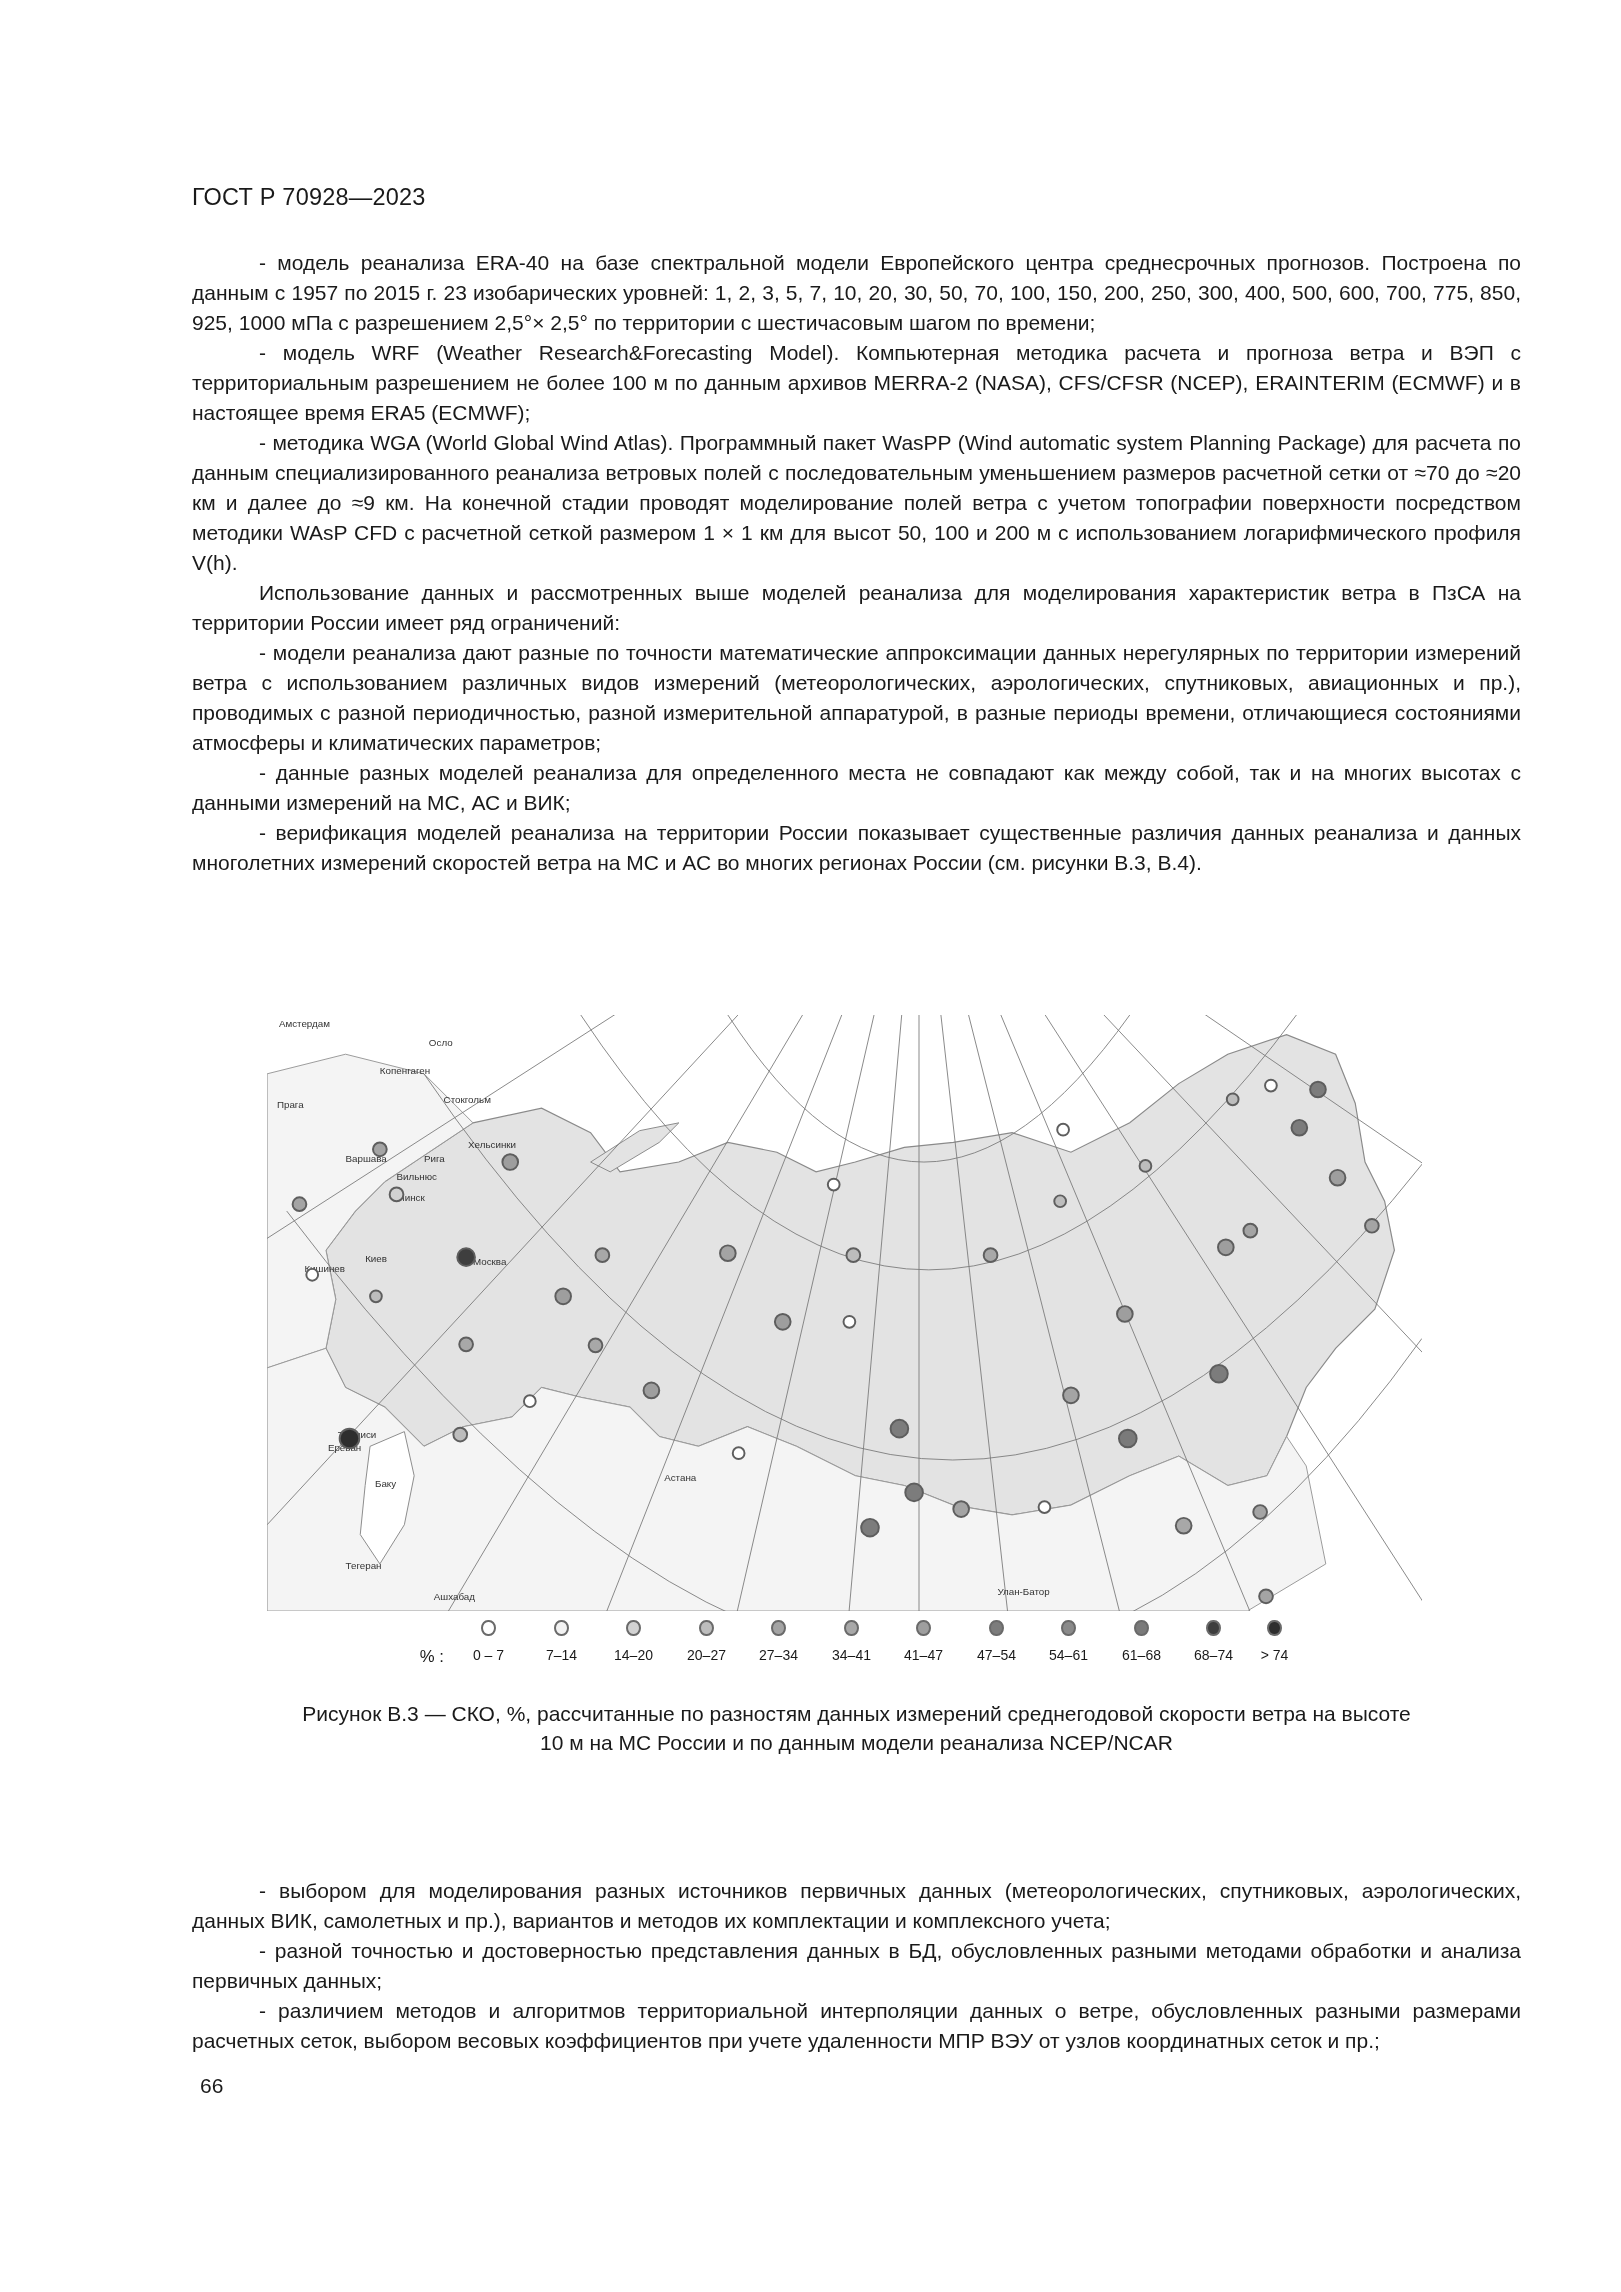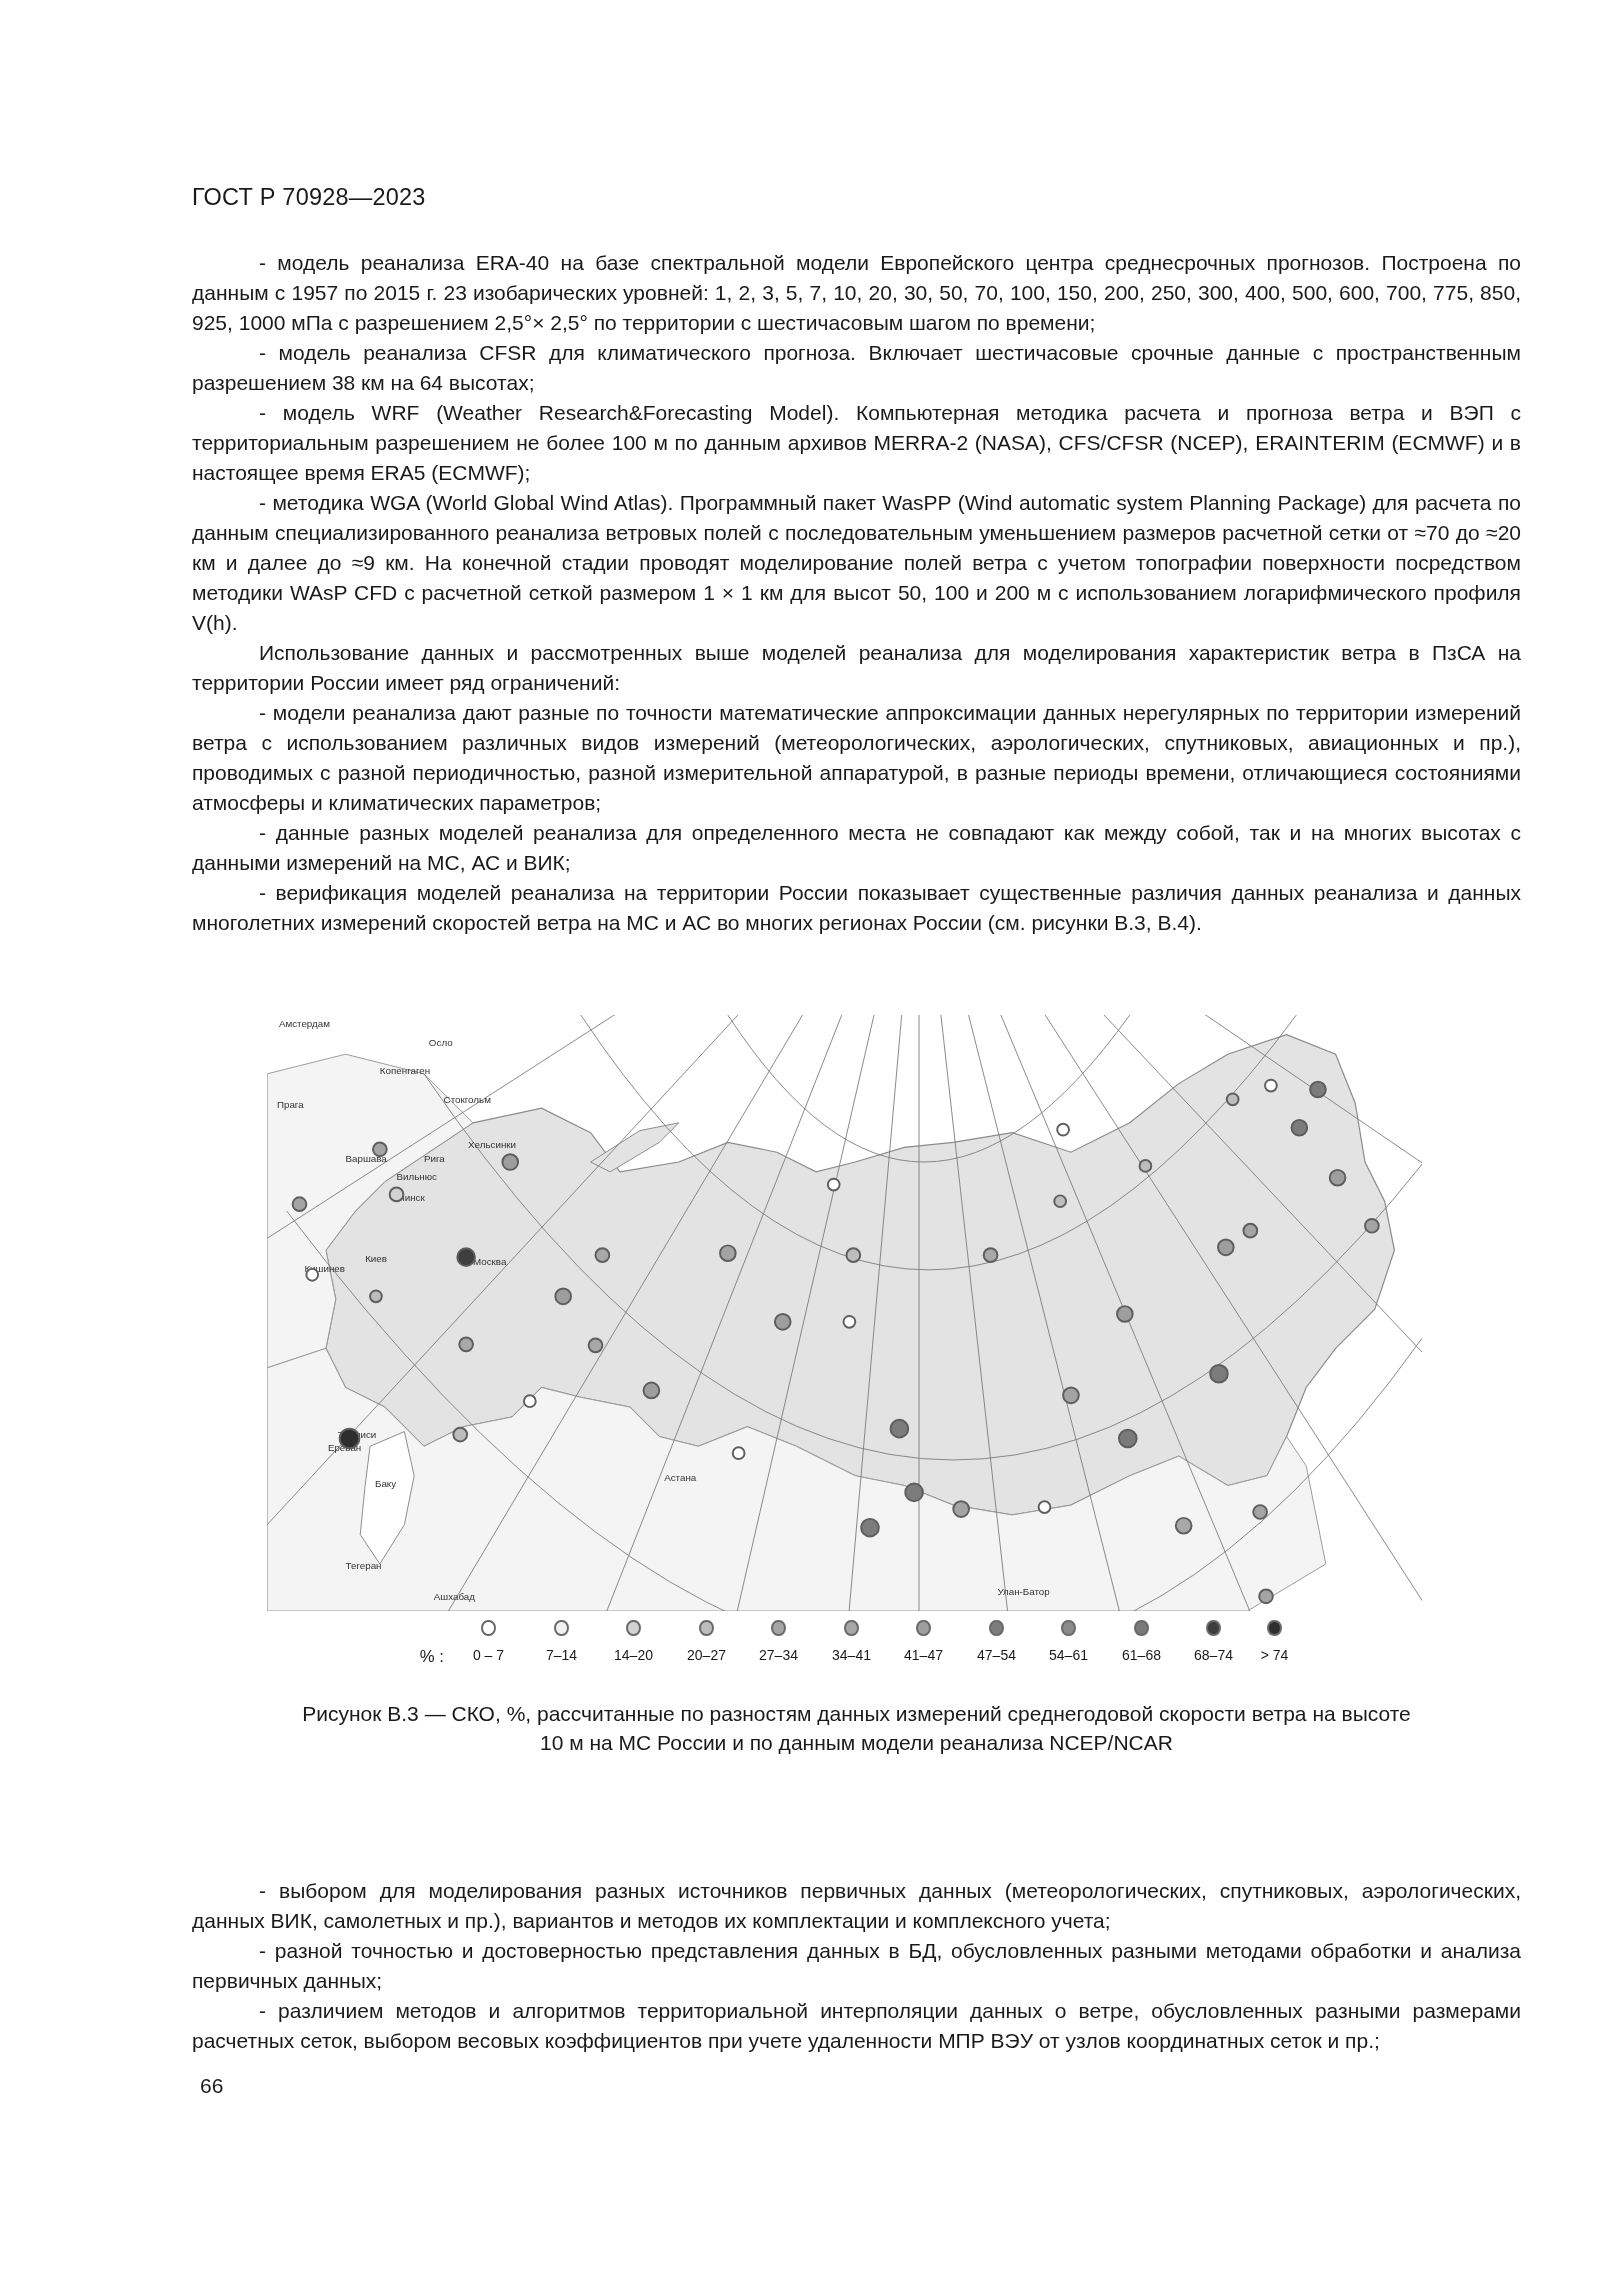--- a/index.html
+++ b/index.html
@@ -44,21 +44,20 @@
   }
   .city { font-size: 10px; fill: #333; font-family: "Liberation Sans", sans-serif; }
 </style>
 </head>
 <body>
 
 <div class="header">ГОСТ Р 70928—2023</div>
 
 <div class="textblock" id="block1">
   <p>- модель реанализа ERA-40 на базе спектральной модели Европейского центра среднесрочных прогнозов. Построена по данным с 1957 по 2015 г. 23 изобарических уровней: 1, 2, 3, 5, 7, 10, 20, 30, 50, 70, 100, 150, 200, 250, 300, 400, 500, 600, 700, 775, 850, 925, 1000 мПа  с разрешением 2,5°× 2,5° по территории с шестичасовым шагом по времени;</p>
-  <p>- модель реанализа CFSR для климатического прогноза. Включает шестичасовые срочные данные с пространственным разрешением 38 км на 64 высотах;</p>
   <p>- модель WRF (Weather Research&amp;Forecasting Model). Компьютерная методика расчета и прогноза ветра и ВЭП с территориальным разрешением не более 100 м по данным архивов MERRA-2 (NASA), CFS/CFSR (NCEP), ERAINTERIM (ECMWF) и в настоящее время ERA5 (ECMWF);</p>
   <p>- методика WGA (World Global Wind Atlas). Программный пакет WasPP (Wind automatic system Planning Package) для расчета по данным специализированного реанализа ветровых полей с последовательным уменьшением размеров расчетной сетки от ≈70 до ≈20 км и далее до ≈9 км. На конечной стадии проводят моделирование полей ветра с учетом топографии поверхности посредством методики WAsP CFD с расчетной сеткой размером 1 × 1 км для высот 50, 100 и 200 м с использованием логарифмического профиля V(h).</p>
   <p>Использование данных и рассмотренных выше моделей реанализа для моделирования характеристик ветра в ПзСА на территории России имеет ряд ограничений:</p>
   <p>- модели реанализа дают разные по точности математические аппроксимации данных нерегулярных по территории измерений ветра с использованием различных видов измерений (метеорологических, аэрологических, спутниковых, авиационных и пр.), проводимых с разной периодичностью, разной измерительной аппаратурой, в разные периоды времени, отличающиеся состояниями атмосферы и климатических параметров;</p>
   <p>- данные разных моделей реанализа для определенного места не совпадают как между собой, так и на многих высотах с данными измерений на МС, АС и ВИК;</p>
   <p>- верификация моделей реанализа на территории России показывает существенные различия данных реанализа и данных многолетних измерений скоростей ветра на МС и АС во многих регионах России (см. рисунки В.3, В.4).</p>
 </div>
 
 <div class="figure">
   <svg width="1155" height="596" viewBox="0 0 1178 608">

